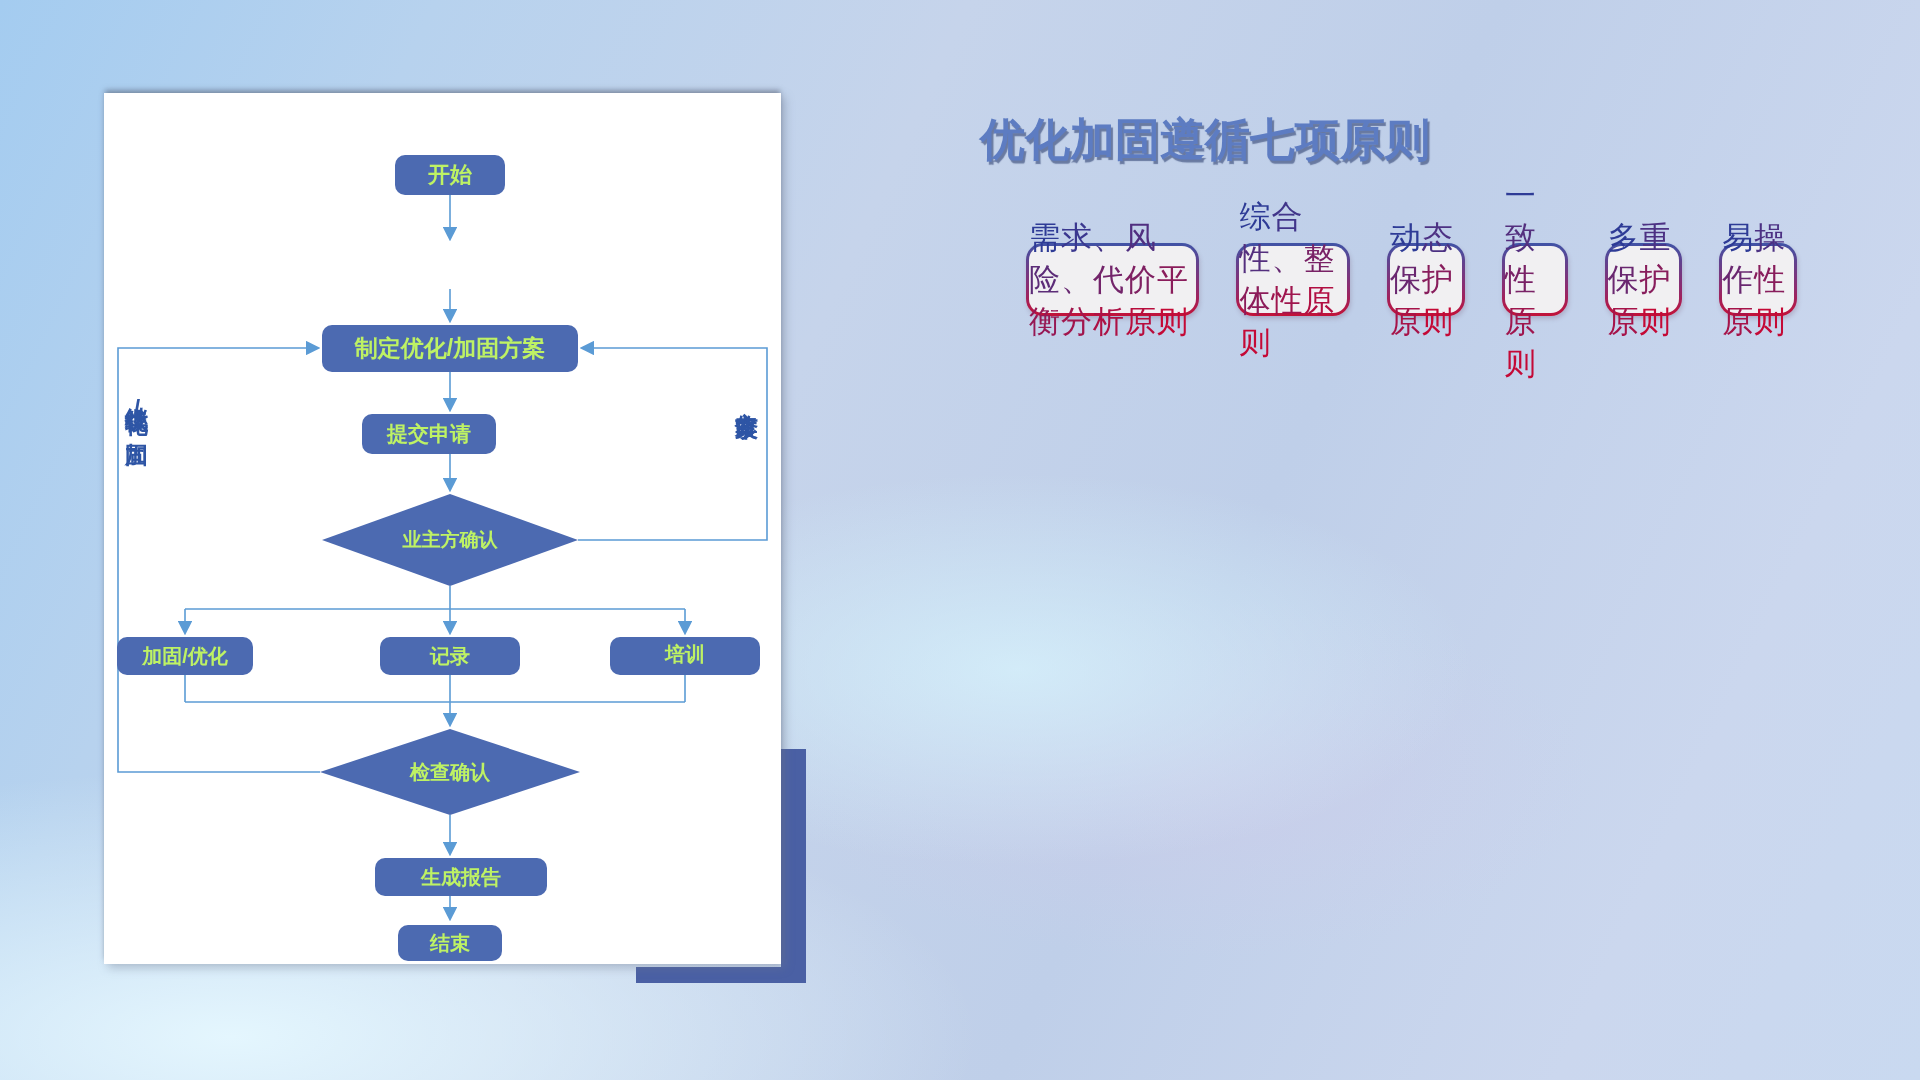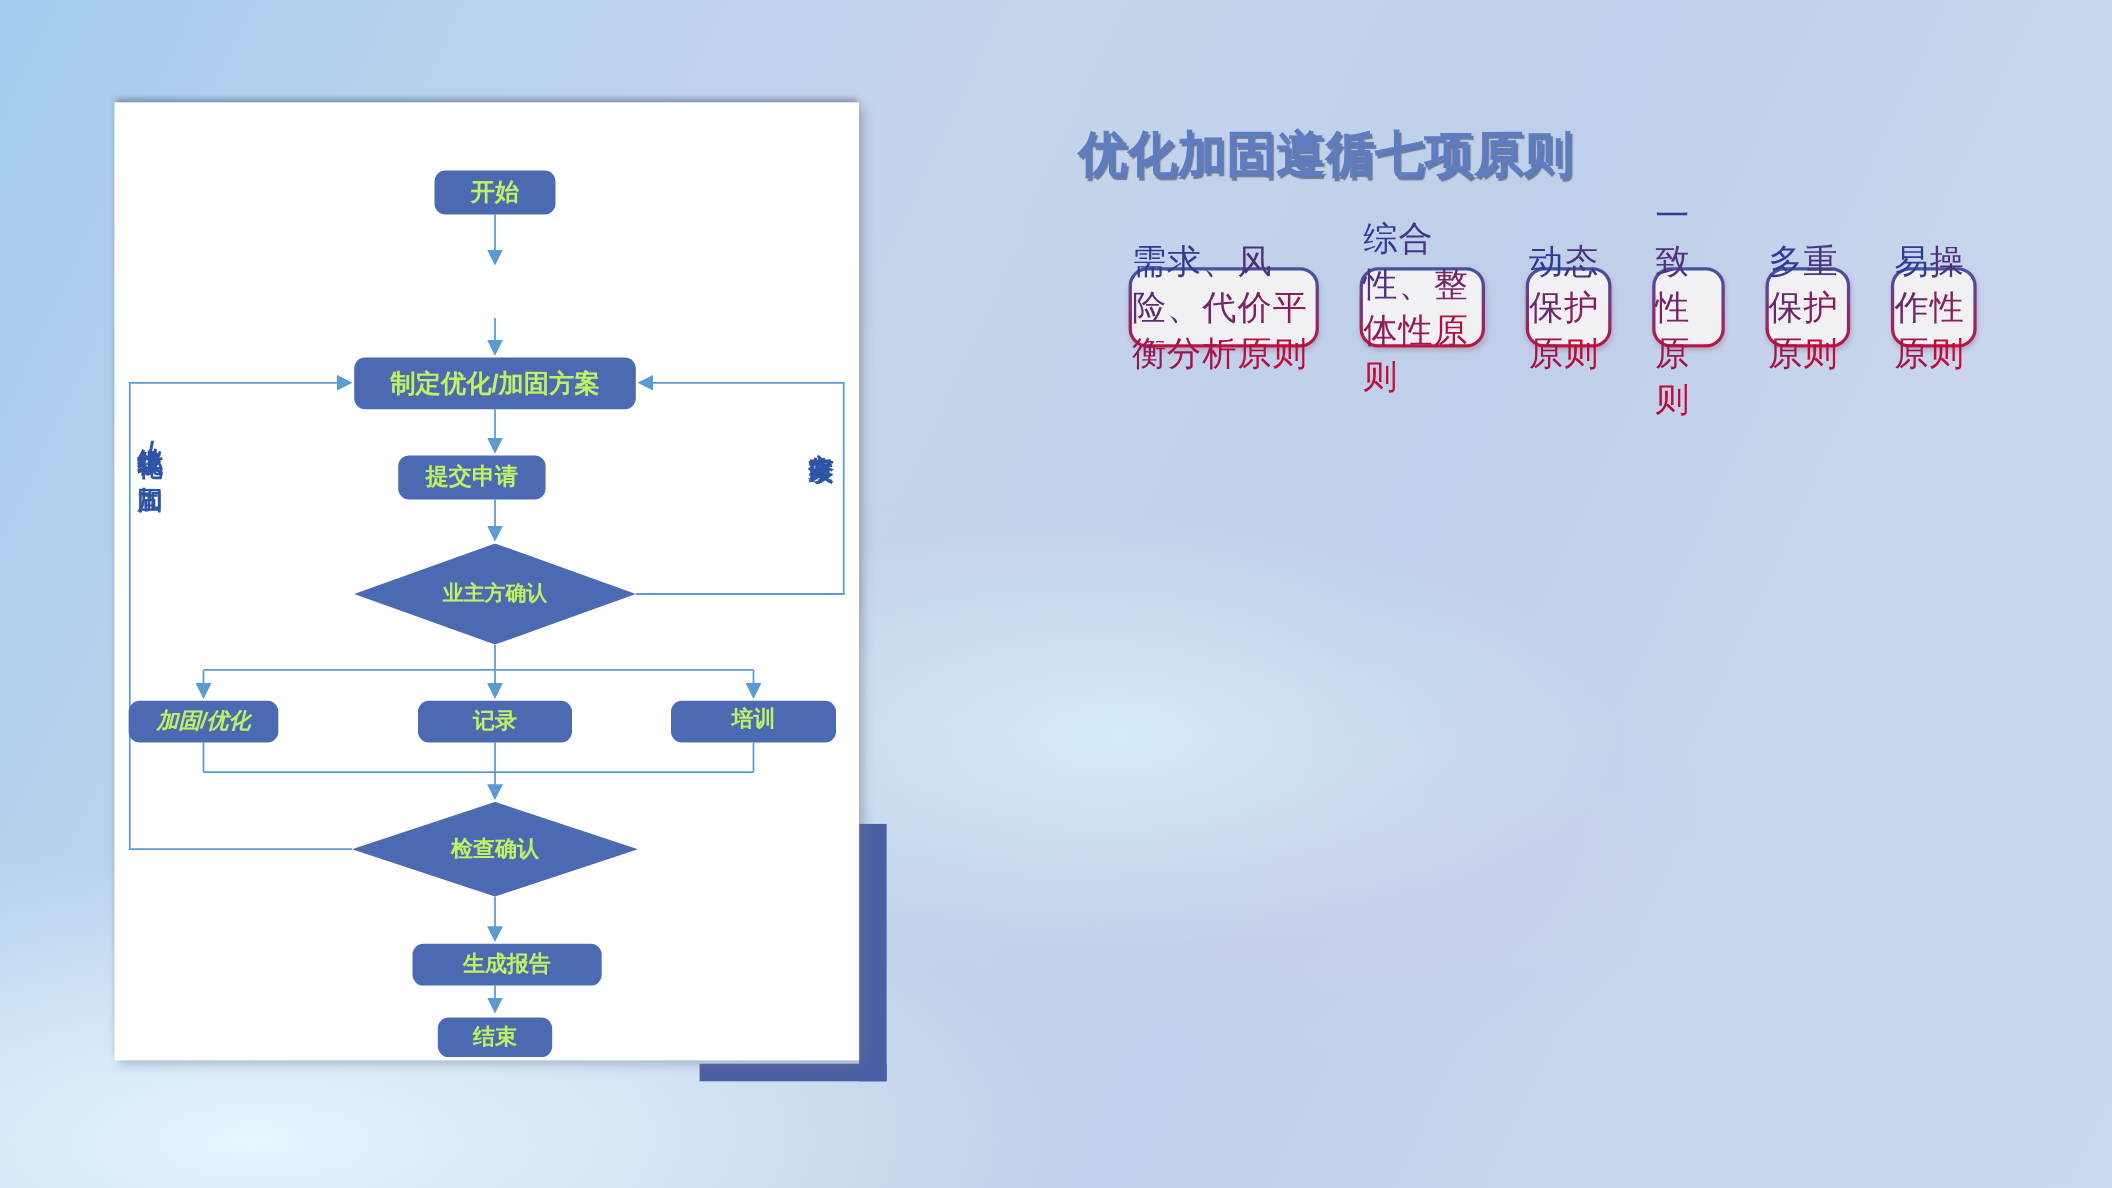--- a/index.html
+++ b/index.html
@@ -76,21 +76,21 @@
 
     <div class="node" style="left:291px;top:62px;width:110px;height:40px;font-size:22px;">开始</div>
 
 
     <div class="node" style="left:218px;top:232px;width:256px;height:47px;font-size:23px;">制定优化/加固方案</div>
 
     <div class="node" style="left:258px;top:321px;width:134px;height:40px;">提交申请</div>
 
     <div class="node diamond" style="left:218px;top:401px;width:256px;height:92px;font-size:19px;">业主方确认</div>
 
-    <div class="node" style="left:13px;top:544px;width:136px;height:38px;font-size:20px;font-style:italic;">加固/优化</div>
+    <div class="node" style="left:13px;top:544px;width:136px;height:38px;font-size:20px;">加固/优化</div>
 
     <div class="node" style="left:276px;top:544px;width:140px;height:38px;font-size:20px;">记录</div>
 
     <div class="node" style="left:506px;top:544px;width:150px;height:38px;font-size:20px;font-family:Liberation Mono, monospace;">培训</div>
 
     <div class="node diamond" style="left:216px;top:636px;width:260px;height:86px;">检查确认</div>
 
     <div class="node" style="left:271px;top:765px;width:172px;height:38px;font-size:20px;">生成报告</div>
 
     <div class="node" style="left:294px;top:832px;width:104px;height:36px;font-size:20px;">结束</div>

